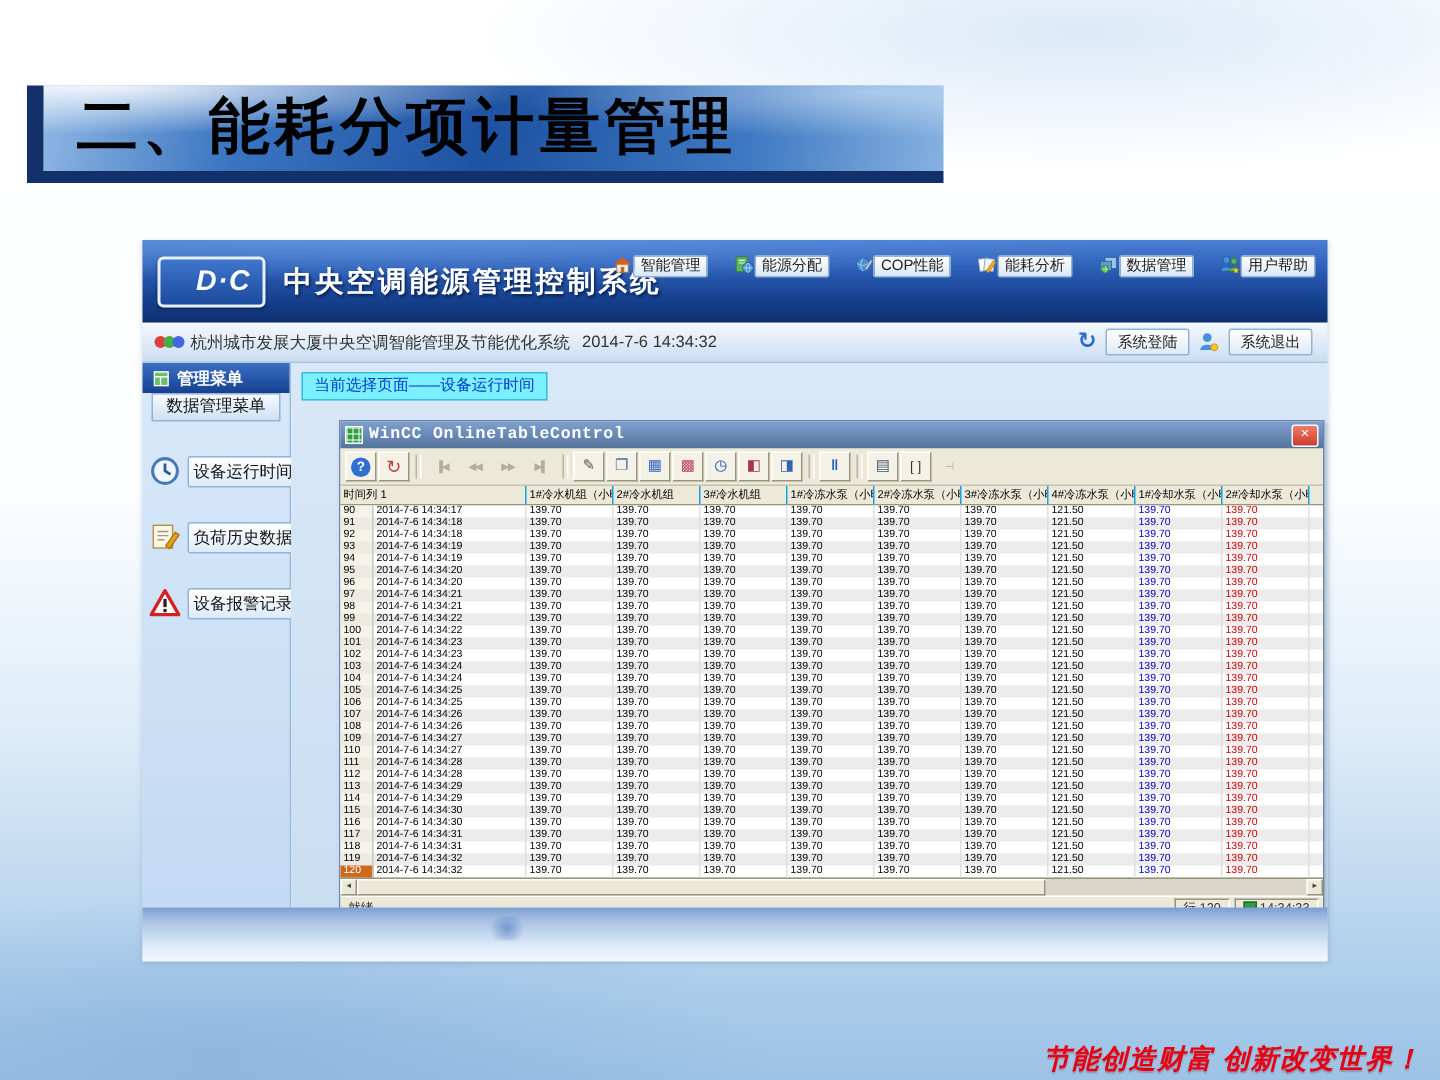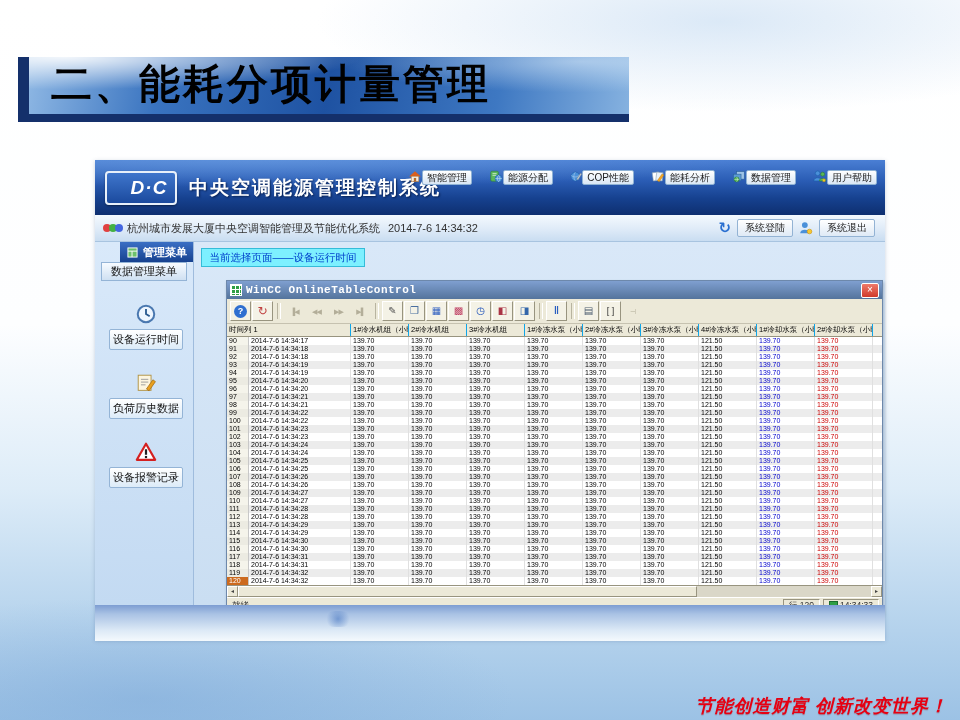--- a/index.html
+++ b/index.html
@@ -53,25 +53,25 @@
   .mini-btn{font-size:10px;color:#222;background:linear-gradient(180deg,#ffffff,#dfeaf6);
     border:1px solid #93b3d4;border-radius:2px;padding:1px 7px;cursor:pointer;}
   .swirl{color:#2a6fd0;font-size:15px;font-weight:bold;line-height:14px;}
   .sb-datetime{margin-left:8px;}
 
   
   .app-body{display:flex;height:363px;}
   .sidebar{width:98px;background:linear-gradient(180deg,#d9e9fa 0%,#c3daf2 100%);
     border-right:1px solid #9fbcdd;}
   .sidebar-header{height:20px;display:flex;align-items:center;gap:5px;padding-left:7px;
-    background:linear-gradient(180deg,#3a6fc4,#16418f);color:#fff;font-size:11px;font-weight:bold;margin-left:25px;}
+    background:linear-gradient(180deg,#3a6fc4,#16418f);color:#fff;font-size:11px;font-weight:bold;}
   .sidebar-menu-title{margin:0 auto 0;width:84px;text-align:center;font-size:11px;color:#111;
     background:linear-gradient(180deg,#f7fbff,#cfe0f2);border:1px solid #94b4d6;
     line-height:17px;cursor:pointer;}
-  .side-item{display:flex;align-items:center;gap:4px;margin:22px 0 0 4px;cursor:pointer;flex-direction:column;}
+  .side-item{display:flex;align-items:center;gap:4px;margin:22px 0 0 4px;cursor:pointer;}
   .side-item svg{width:22px;height:22px;flex:0 0 22px;}
   .side-item-label{font-size:11px;color:#111;background:linear-gradient(180deg,#ffffff,#dcebf8);
     border:1px solid #94b4d6;border-radius:2px;padding:2px 3px;white-space:nowrap;}
 
   .main{position:relative;flex:1;background:linear-gradient(180deg,#d9e8f8,#cadef2);}
   .current-page{position:absolute;left:7px;top:6px;width:162px;height:17px;line-height:17px;
     text-align:center;font-size:10.5px;color:#0041cc;background:#7df0ff;border:1px solid #35bcd8;}
 
   
   .wincc{position:absolute;left:32px;top:38px;width:655px;border:1px solid #6d88ab;

